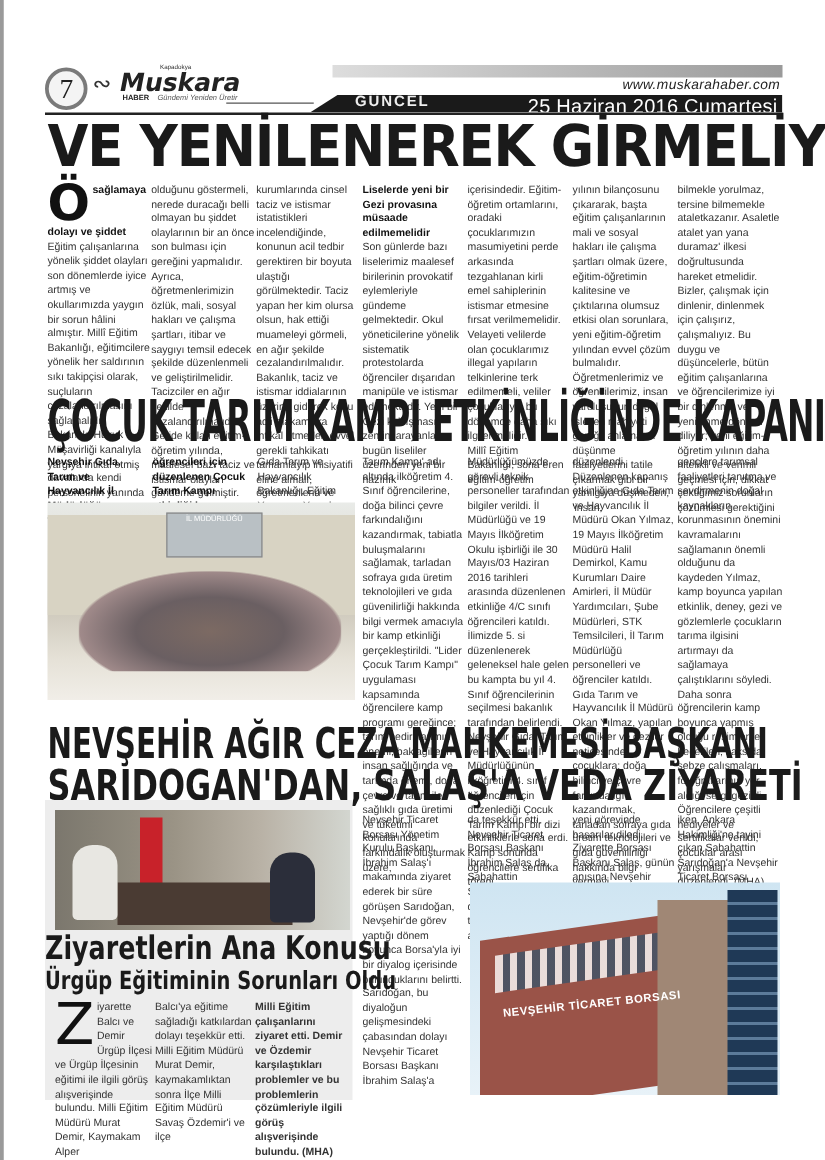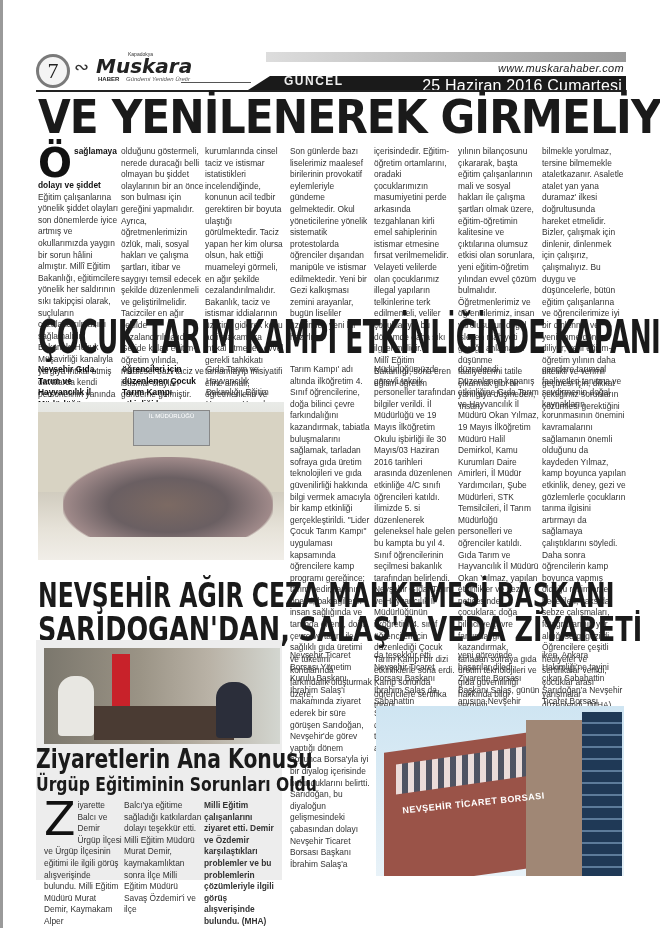--- a/index.html
+++ b/index.html
@@ -84,20 +84,21 @@
   <div class="h1 a">VE YENİLENEREK GİRMELİYİZ</div>
   <div class="col" style="left:38px;top:146px;width:82px;">
     <span class="dropcap">Ö</span>
     <p><b>sağlamaya</b></p>
     <p style="clear:both"><b>dolayı ve şiddet</b></p>
     <p>Eğitim çalışanlarına yönelik şiddet olayları son dönemlerde iyice artmış ve okullarımızda yaygın bir sorun hâlini almıştır. Millî Eğitim Bakanlığı, eğitimcilere yönelik her saldırının sıkı takipçisi olarak, suçluların cezalandırılmasını sağlamalıdır. Bakanlık, Hukuk Müşavirliği kanalıyla yargıya intikal etmiş davalarda kendi personelinin yanında</p>
   </div>
   <div class="col" style="left:121px;top:146px;width:84px;">olduğunu göstermeli, nerede duracağı belli olmayan bu şiddet olaylarının bir an önce son bulması için gereğini yapmalıdır. Ayrıca, öğretmenlerimizin özlük, mali, sosyal hakları ve çalışma şartları, itibar ve saygıyı temsil edecek şekilde düzenlenmeli ve geliştirilmelidir. Tacizciler en ağır şekilde cezalandırılmalıdır Geride kalan eğitim-öğretim yılında, maalesef bazı taciz ve istismar olayları gündeme gelmiştir. Eğitim</div>
   <div class="col" style="left:205px;top:146px;width:80px;">kurumlarında cinsel taciz ve istismar istatistikleri incelendiğinde, konunun acil tedbir gerektiren bir boyuta ulaştığı görülmektedir. Taciz yapan her kim olursa olsun, hak ettiği muameleyi görmeli, en ağır şekilde cezalandırılmalıdır. Bakanlık, taciz ve istismar iddialarının üzerine giderek konu adli makamlara intikal etmeden evvel gerekli tahkikatı tamamlayıp inisiyatifi eline almalı, öğretmenlerin ve eğitim</div>
   <div class="col" style="left:290px;top:146px;width:80px;">
+    <p><b>Liselerde yeni bir Gezi provasına müsaade edilmemelidir</b></p>
     <p>Son günlerde bazı liselerimiz maalesef birilerinin provokatif eylemleriyle gündeme gelmektedir. Okul yöneticilerine yönelik sistematik protestolarda öğrenciler dışarıdan manipüle ve istismar edilmektedir. Yeni bir Gezi kalkışması zemini arayanlar, bugün liseliler üzerinden yeni bir hazırlık</p>
   </div>
   <div class="col" style="left:374px;top:146px;width:80px;">
     <p>içerisindedir. Eğitim-öğretim ortamlarını, oradaki çocuklarımızın masumiyetini perde arkasında tezgahlanan kirli emel sahiplerinin istismar etmesine fırsat verilmemelidir. Velayeti velilerde olan çocuklarımız illegal yapıların telkinlerine terk edilmemeli, veliler çocuklarıyla bu dönemde daha sıkı ilgilenmelidir.</p>
     <p>Millî Eğitim Bakanlığı, sona eren eğitim-öğretim</p>
   </div>
   <div class="col" style="left:458px;top:146px;width:80px;">yılının bilançosunu çıkararak, başta eğitim çalışanlarının mali ve sosyal hakları ile çalışma şartları olmak üzere, eğitim-öğretimin kalitesine ve çıktılarına olumsuz etkisi olan sorunlara, yeni eğitim-öğretim yılından evvel çözüm bulmalıdır. Öğretmenlerimiz ve öğrencilerimiz, insan varoluşunun doğal işleyen mahiyeti gereği, anlama ve düşünme faaliyetlerini tatile çıkarmak gibi bir yanılgıya düşmeden, 'insan,</div>
   <div class="col" style="left:542px;top:146px;width:82px;">bilmekle yorulmaz, tersine bilmemekle ataletkazanır. Asaletle atalet yan yana duramaz' ilkesi doğrultusunda hareket etmelidir. Bizler, çalışmak için dinlenir, dinlenmek için çalışırız, çalışmalıyız. Bu duygu ve düşüncelerle, bütün eğitim çalışanlarına ve öğrencilerimize iyi bir dinlenme ve yenilenme dönemi diliyor; yeni eğitim-öğretim yılının daha nitelikli ve verimli geçmesi için, dikkat çektiğimiz sorunların çözümlesi gerektiğini</div>
 
   <div class="h1 b">ÇOCUK TARIM KAMPI ETKİNLİĞİNDE KAPANIŞ TÖRENİ</div>

